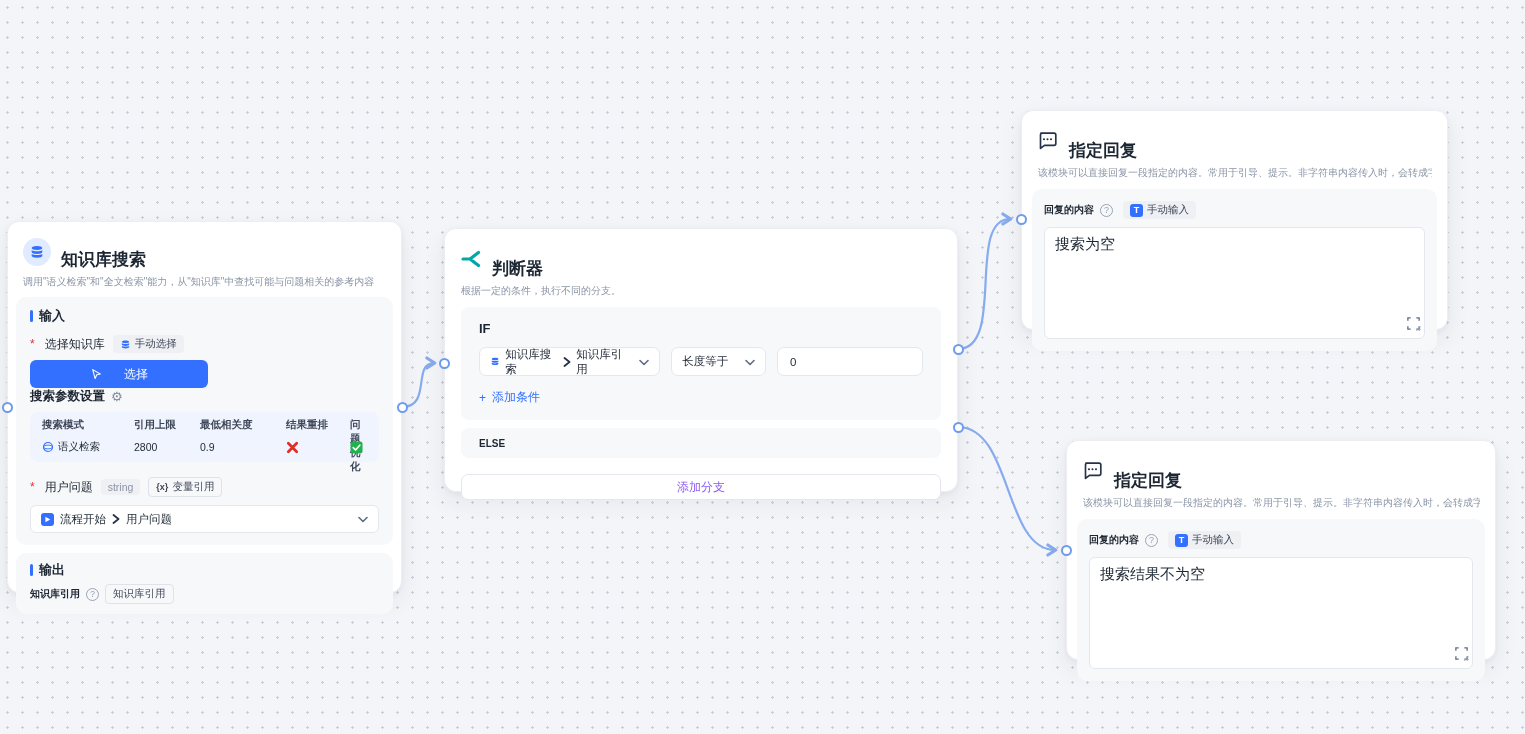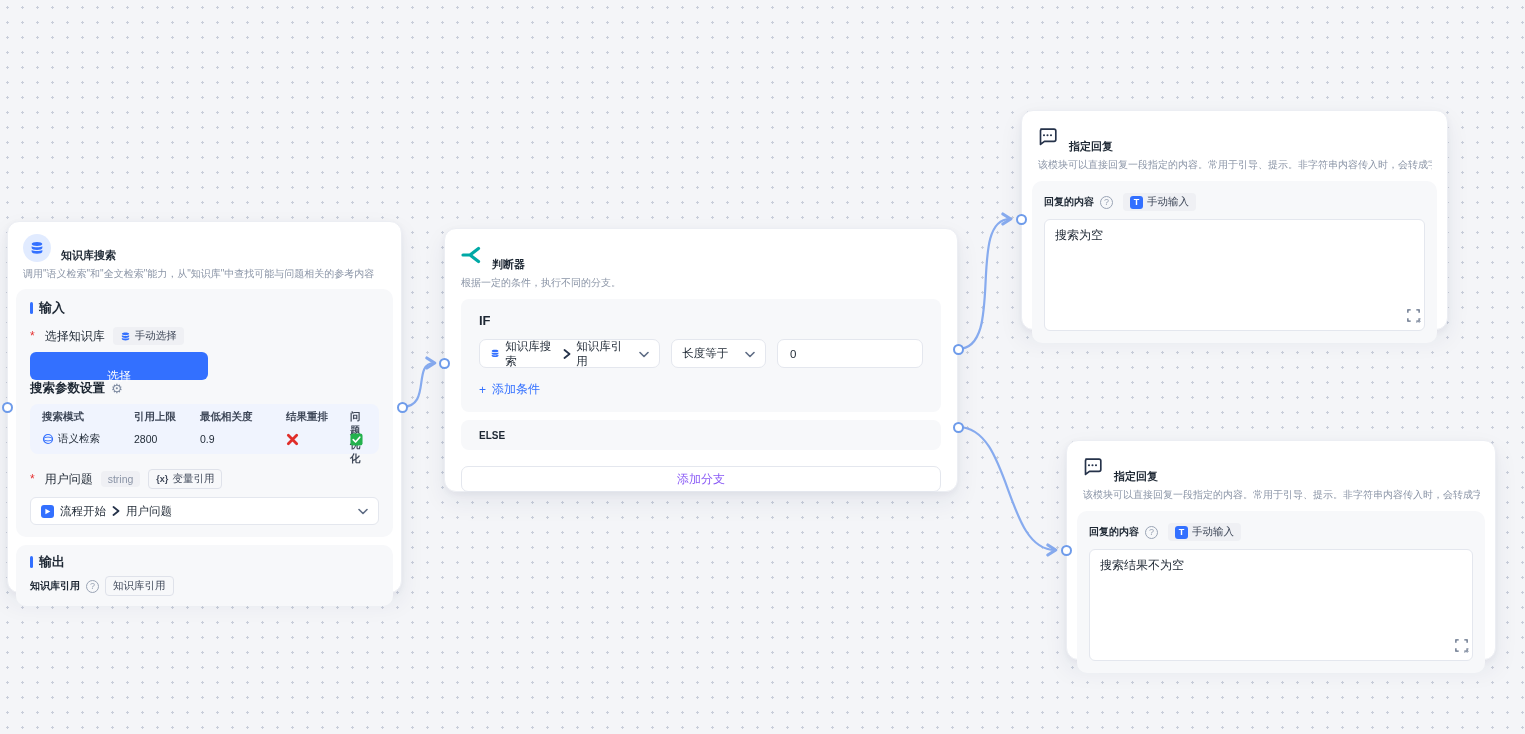--- a/index.html
+++ b/index.html
@@ -16,33 +16,33 @@
   }
   svg.edges { position:absolute; left:0; top:0; z-index:1; pointer-events:none; }
   .node {
     position:absolute; background:#fff; border:1px solid #ECEEF3; border-radius:12px;
     box-shadow:0 2px 6px rgba(32,45,85,.05), 0 10px 24px rgba(32,45,85,.07);
     z-index:2;
   }
   .node-header { display:flex; align-items:center; gap:10px; padding:10px 16px 0 15px; }
   .node-icon { width:28px; height:28px; border-radius:50%; display:flex; align-items:center; justify-content:center; flex:0 0 auto; }
   .node-icon.db-bg { background:#E1EBFF; }
-  .node-title { font-size:11px; font-weight:700; color:#1D2733;margin-top:16px; }
+  .node-title { font-size:17px; font-weight:700; color:#1D2733;margin-top:16px; }
   .node-desc { margin:4px 15px 0; font-size:10px; color:#8A94A6; white-space:nowrap; overflow:hidden; }
   .section { margin:8px 8px 0; background:#F7F8FA; border-radius:10px; padding:12px 14px; }
   .sec-label { display:flex; align-items:center; gap:6px; font-size:13px; font-weight:700; height:16px; }
   .sec-bar { width:3px; height:12px; border-radius:2px; background:#3370FF; }
   .req { color:#E53131; font-size:12px; margin-right:2px; }
   .frow { display:flex; align-items:center; gap:8px; }
   .flabel { font-size:12px; color:#1D2733; }
   .badge { display:inline-flex; align-items:center; gap:4px; background:#EFF0F4; border-radius:4px; padding:2px 7px; font-size:10.5px; color:#3E4758; }
   .badge.outline { background:#F7F8FA; border:1px solid #DFE2EA; }
   .chip-ic { width:13px; height:13px; border-radius:3px; background:#3370FF; color:#fff; font-size:9px; font-weight:700; display:inline-flex; align-items:center; justify-content:center; }
   .btn-row { margin-top:7px; display:flex; gap:10px; }
-  .btn-primary { width:178px; height:28px; background:#3370FF; border:none; border-radius:6px; color:#fff; font-size:12px; display:flex; align-items:center; justify-content:center; gap:21px; cursor:pointer;flex-direction:column; }
+  .btn-primary { width:178px; height:28px; background:#3370FF; border:none; border-radius:6px; color:#fff; font-size:12px; display:flex; align-items:center; justify-content:center; gap:21px; cursor:pointer; }
   .dataset-chip { flex:1; height:28px; background:#fff; border:1px solid #E4E7EE; border-radius:6px; display:flex; align-items:center; justify-content:center; gap:8px; font-size:14px; font-weight:700; }
   .params-title { margin-top:0; display:flex; align-items:center; gap:6px; font-size:12.5px; font-weight:700; height:16px; }
   .gear { font-size:13px; color:#7D8AA0; font-weight:400; }
   .ptable { margin-top:8px; background:#F0F4FE; border-radius:8px; padding:6px 12px; display:grid; grid-template-columns:92px 66px 86px 64px 1fr; row-gap:5px; align-items:center; }
   .ptable .h { font-size:10.5px; font-weight:700; color:#3E4758; height:15px; }
   .ptable .v { font-size:10.5px; color:#1D2733; display:flex; align-items:center; gap:4px; height:18px; }
   .q-row { margin-top:15px; }
   .selectbox { margin-top:8px; height:28px; background:#fff; border:1px solid #E4E7EE; border-radius:6px; display:flex; align-items:center; padding:0 10px; gap:6px; font-size:11.5px; cursor:pointer; }
   .selectbox .spacer { flex:1; }
   .out-row { margin-top:6px; display:flex; align-items:center; gap:6px; }
@@ -56,21 +56,21 @@
   .dd .spacer { flex:1; }
   .dd.var { width:184px; }
   .dd.op { width:96px; }
   .cond-input { width:146px; height:29px; background:#fff; border:1px solid #E4E7EE; border-radius:7px; padding:0 12px; font-size:11.5px; font-family:inherit; color:#1D2733; }
   .add-cond { margin-top:13px; display:flex; align-items:center; gap:6px; color:#3370FF; font-size:12px; cursor:pointer; height:17px; }
   .else-box { margin:8px 16px 0; background:#F7F8FA; border-radius:8px; height:30px; display:flex; align-items:center; padding:0 18px; font-size:10px; font-weight:700; }
   .add-branch { margin:16px 16px 0; height:26px; background:#fff; border:1px solid #E4E7EE; border-radius:7px; display:flex; align-items:center; justify-content:center; font-size:12px; color:#8b5cf6; cursor:pointer; }
   
   .reply-box { margin:9px 10px 0; background:#F7F8FA; border-radius:10px; padding:12px 12px; }
   .ta-wrap { position:relative; margin-top:8px; }
-  .reply-ta { width:100%; height:112px; background:#fff; border:1px solid #E4E7EE; border-radius:6px; padding:7px 10px; font-size:12px; font-family:inherit; color:#1D2733; resize:none; display:block; }
+  .reply-ta { width:100%; height:112px; background:#fff; border:1px solid #E4E7EE; border-radius:6px; padding:7px 10px; font-size:15px; font-family:inherit; color:#1D2733; resize:none; display:block; }
   .ta-corner { position:absolute; right:4px; bottom:4px; }
   
   .port { position:absolute; width:11px; height:11px; border-radius:50%; background:#fff; border:2.5px solid #6E9BEA; z-index:3; cursor:crosshair; }
   .sep { color:#25324A; display:inline-flex; }
 </style>
 </head>
 <body>
 
 <div class="canvas">
 

